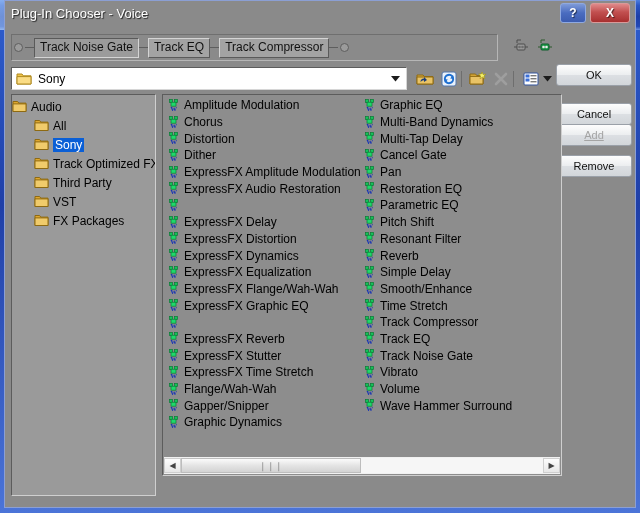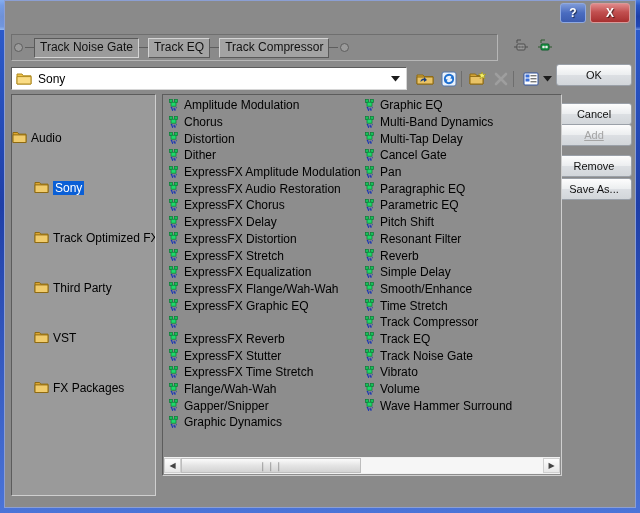--- a/index.html
+++ b/index.html
@@ -147,21 +147,21 @@
     position:absolute;left:6px;top:63px;width:145px;height:402px;
     background:#9a9a9a;
     border:1px solid;
     border-color:#5c5c5c #cfcfcf #cfcfcf #5c5c5c;
     box-sizing:border-box;
     overflow:hidden;
     padding-top:2px;
   }
   .tnode{
     position:relative;height:19px;display:flex;align-items:center;
-    font-size:12px;color:#000;white-space:nowrap;cursor:default;margin-top:31px;
+    font-size:12px;color:#000;white-space:nowrap;cursor:default;
   }
   .tnode .tlabel{margin-left:4px;}
   .tnode.sel .tlabel{background:#0a5fd6;color:#fff;padding:0 2px;}
   .tindent{width:22px;flex:none;}
   
   #listpanel{
     position:absolute;left:157px;top:63px;width:400px;height:382px;
     background:#8d8d8d;
     border:1px solid;
     border-color:#5c5c5c #cfcfcf #cfcfcf #5c5c5c;
@@ -203,20 +203,21 @@
   #sb-grip{font-size:9px;color:#888;letter-spacing:.5px;}
   
   svg{display:block;}
 </style>
 </head>
 <body>
 
 <div id="window">
 
   <div id="titlebar">
+    <div id="title-text">Plug-In Chooser - Voice</div>
     <div class="titlebtn" id="btn-help">?</div>
     <div class="titlebtn" id="btn-close">X</div>
   </div>
 
   <div id="frame-inner"></div>
 
   <div id="body">
 
     <div id="chain-panel">
       <div class="chain-dot"></div>
@@ -246,21 +247,20 @@
         <circle cx="7.5" cy="8" r="1.3" fill="#eaeaea"></circle>
         <circle cx="10.5" cy="8" r="1.3" fill="#eaeaea"></circle>
         <path d="M5 4 L5 1 L9 1" stroke="#2d5a2d" fill="none" stroke-width="1"></path>
       </svg>
     </div>
 
     <div class="sidebtn" id="b-ok">OK</div>
     <div class="sidebtn" id="b-cancel">Cancel</div>
     <div class="sidebtn disabled" id="b-add">Add</div>
     <div class="sidebtn" id="b-remove">Remove</div>
-    <div class="sidebtn" id="b-saveas">Save As...</div>
 
     <div id="combo">
       <span id="combo-folder">
         <svg width="16" height="14" viewBox="0 0 16 14">
           <path d="M1 2 h5 l1.4 1.8 H15 V12 H1 Z" fill="#f0c44a" stroke="#b08a20"></path>
           <path d="M1 4.6 h14 V12 H1 Z" fill="#fadc85" stroke="#b08a20"></path>
         </svg>
       </span>
       <span id="combo-text">Sony</span>
       <span id="combo-arrow">
@@ -318,20 +318,30 @@
 
     <div id="tree">
         <div class="tnode">
           <span>
             <svg width="15" height="13" viewBox="0 0 15 13">
               <path d="M1 1.5 h4.6 l1.2 1.6 H14 V11.5 H1 Z" fill="#dfa72e" stroke="#8e6a12"></path>
               <path d="M1 3.9 h13 V11.5 H1 Z" fill="#f0cb6b" stroke="#8e6a12"></path>
             </svg>
           </span>
           <span class="tlabel">Audio</span>
+        </div>
+        <div class="tnode">
+          <span class="tindent"></span>
+          <span>
+            <svg width="15" height="13" viewBox="0 0 15 13">
+              <path d="M1 1.5 h4.6 l1.2 1.6 H14 V11.5 H1 Z" fill="#dfa72e" stroke="#8e6a12"></path>
+              <path d="M1 3.9 h13 V11.5 H1 Z" fill="#f0cb6b" stroke="#8e6a12"></path>
+            </svg>
+          </span>
+          <span class="tlabel">All</span>
         </div>
         <div class="tnode sel">
           <span class="tindent"></span>
           <span>
             <svg width="15" height="13" viewBox="0 0 15 13">
               <path d="M1 1.5 h4.6 l1.2 1.6 H14 V11.5 H1 Z" fill="#dfa72e" stroke="#8e6a12"></path>
               <path d="M1 3.9 h13 V11.5 H1 Z" fill="#f0cb6b" stroke="#8e6a12"></path>
             </svg>
           </span>
           <span class="tlabel">Sony</span>
@@ -449,21 +459,20 @@
             </div>
             <div class="litem">
               <span>
                 <svg width="13" height="13" viewBox="0 0 13 13">
                   <rect x="1.5" y="0.5" width="3" height="3" fill="#16c45a" stroke="#0a7a35" stroke-width=".7"></rect>
                   <rect x="6.5" y="0.5" width="3" height="3" fill="#16c45a" stroke="#0a7a35" stroke-width=".7"></rect>
                   <rect x="3" y="3.2" width="5" height="4" fill="#1fd96a" stroke="#0a7a35" stroke-width=".7"></rect>
                   <text x="2.5" y="12" font-family="Liberation Serif, serif" font-size="9" font-weight="bold" fill="#1733b5">w</text>
                 </svg>
               </span>
-              <span class="lname">ExpressFX Chorus</span>
             </div>
             <div class="litem">
               <span>
                 <svg width="13" height="13" viewBox="0 0 13 13">
                   <rect x="1.5" y="0.5" width="3" height="3" fill="#16c45a" stroke="#0a7a35" stroke-width=".7"></rect>
                   <rect x="6.5" y="0.5" width="3" height="3" fill="#16c45a" stroke="#0a7a35" stroke-width=".7"></rect>
                   <rect x="3" y="3.2" width="5" height="4" fill="#1fd96a" stroke="#0a7a35" stroke-width=".7"></rect>
                   <text x="2.5" y="12" font-family="Liberation Serif, serif" font-size="9" font-weight="bold" fill="#1733b5">w</text>
                 </svg>
               </span>
@@ -482,21 +491,21 @@
             </div>
             <div class="litem">
               <span>
                 <svg width="13" height="13" viewBox="0 0 13 13">
                   <rect x="1.5" y="0.5" width="3" height="3" fill="#16c45a" stroke="#0a7a35" stroke-width=".7"></rect>
                   <rect x="6.5" y="0.5" width="3" height="3" fill="#16c45a" stroke="#0a7a35" stroke-width=".7"></rect>
                   <rect x="3" y="3.2" width="5" height="4" fill="#1fd96a" stroke="#0a7a35" stroke-width=".7"></rect>
                   <text x="2.5" y="12" font-family="Liberation Serif, serif" font-size="9" font-weight="bold" fill="#1733b5">w</text>
                 </svg>
               </span>
-              <span class="lname">ExpressFX Stretch</span>
+              <span class="lname">ExpressFX Dynamics</span>
             </div>
             <div class="litem">
               <span>
                 <svg width="13" height="13" viewBox="0 0 13 13">
                   <rect x="1.5" y="0.5" width="3" height="3" fill="#16c45a" stroke="#0a7a35" stroke-width=".7"></rect>
                   <rect x="6.5" y="0.5" width="3" height="3" fill="#16c45a" stroke="#0a7a35" stroke-width=".7"></rect>
                   <rect x="3" y="3.2" width="5" height="4" fill="#1fd96a" stroke="#0a7a35" stroke-width=".7"></rect>
                   <text x="2.5" y="12" font-family="Liberation Serif, serif" font-size="9" font-weight="bold" fill="#1733b5">w</text>
                 </svg>
               </span>
@@ -659,21 +668,21 @@
             </div>
             <div class="litem">
               <span>
                 <svg width="13" height="13" viewBox="0 0 13 13">
                   <rect x="1.5" y="0.5" width="3" height="3" fill="#16c45a" stroke="#0a7a35" stroke-width=".7"></rect>
                   <rect x="6.5" y="0.5" width="3" height="3" fill="#16c45a" stroke="#0a7a35" stroke-width=".7"></rect>
                   <rect x="3" y="3.2" width="5" height="4" fill="#1fd96a" stroke="#0a7a35" stroke-width=".7"></rect>
                   <text x="2.5" y="12" font-family="Liberation Serif, serif" font-size="9" font-weight="bold" fill="#1733b5">w</text>
                 </svg>
               </span>
-              <span class="lname">Paragraphic EQ</span>
+              <span class="lname">Restoration EQ</span>
             </div>
             <div class="litem">
               <span>
                 <svg width="13" height="13" viewBox="0 0 13 13">
                   <rect x="1.5" y="0.5" width="3" height="3" fill="#16c45a" stroke="#0a7a35" stroke-width=".7"></rect>
                   <rect x="6.5" y="0.5" width="3" height="3" fill="#16c45a" stroke="#0a7a35" stroke-width=".7"></rect>
                   <rect x="3" y="3.2" width="5" height="4" fill="#1fd96a" stroke="#0a7a35" stroke-width=".7"></rect>
                   <text x="2.5" y="12" font-family="Liberation Serif, serif" font-size="9" font-weight="bold" fill="#1733b5">w</text>
                 </svg>
               </span>

